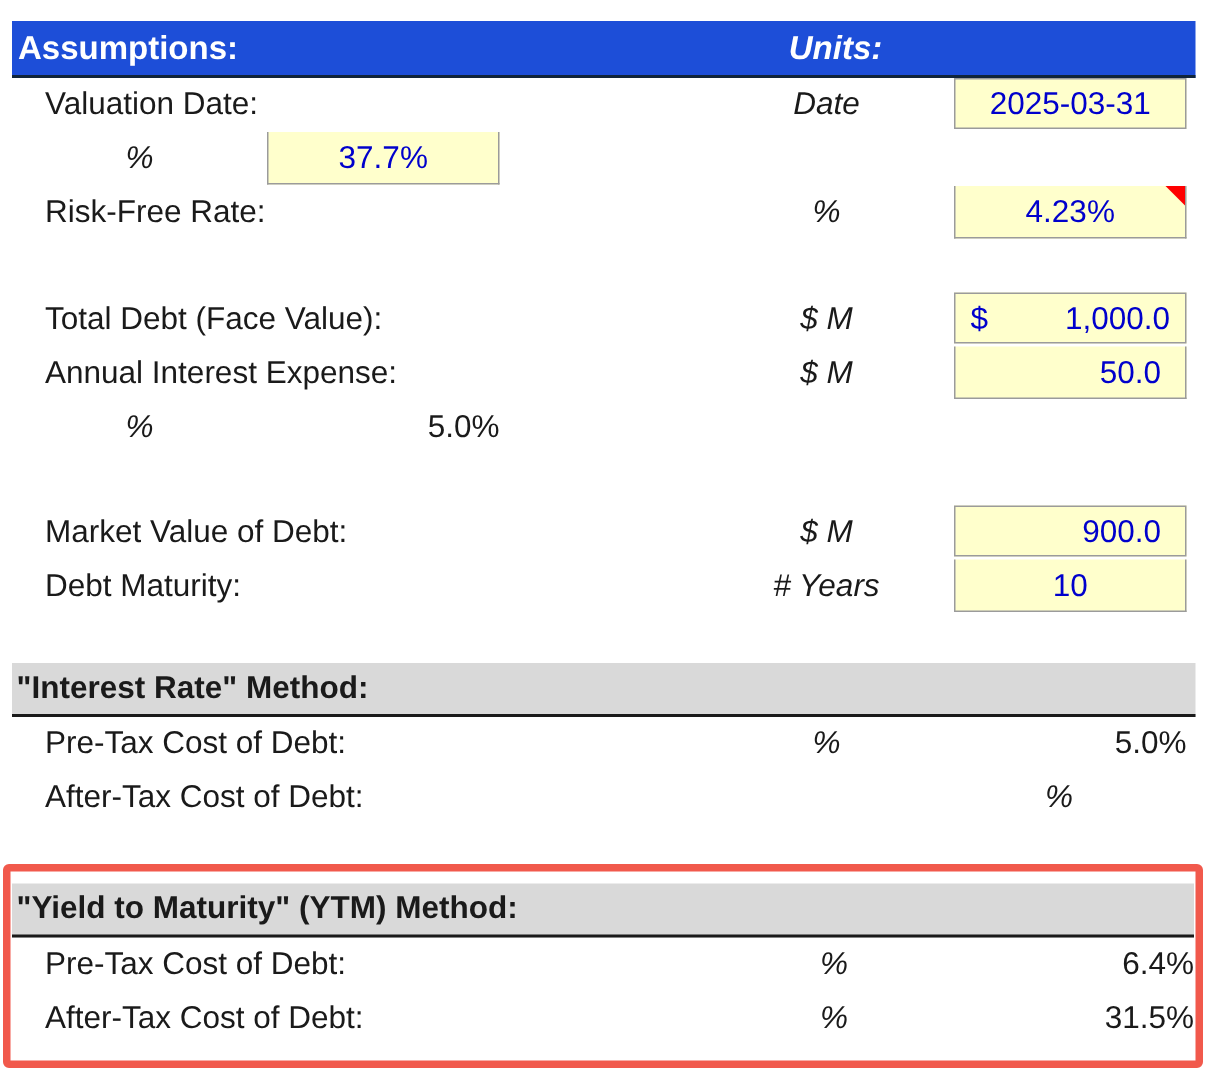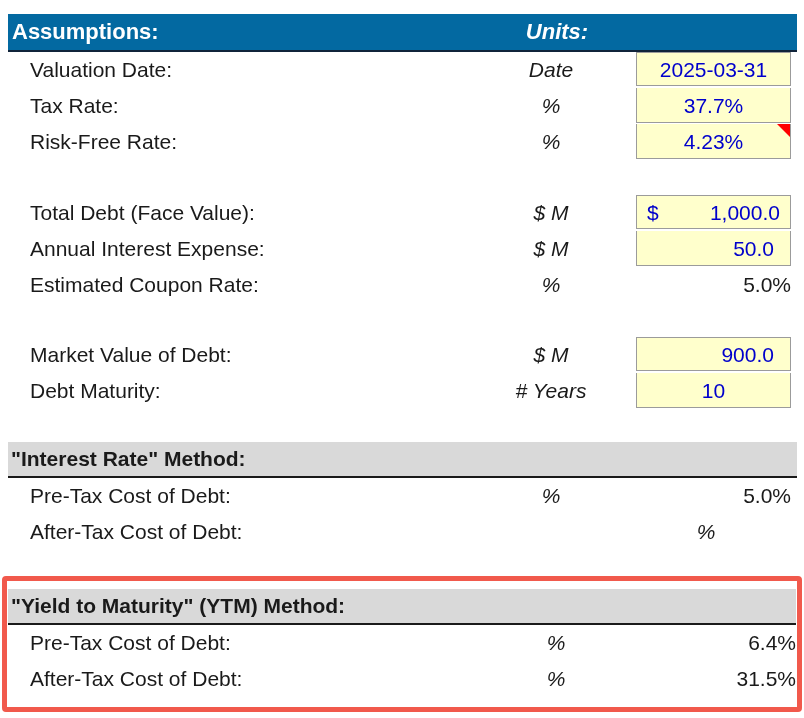--- a/index.html
+++ b/index.html
@@ -11,21 +11,21 @@
   }
   .sheet{
     position:relative;
     margin:14px 13px 0 8px;   
     width:783px;
   }
   
   .hdr{
     display:flex;align-items:center;
     height:36px;line-height:36px;
-    background:#0369a1;color:#ffffff;
+    background:#1d4ed8;color:#ffffff;
     border-bottom:2px solid #10243a;
     margin-right:-6px;
     font-weight:bold;font-size:22px;
   }
   .hdr .h-title{flex:1;padding-left:4px;}
   .hdr .h-units{width:170px;text-align:center;font-style:italic;}
   .hdr .h-val{width:155px;}
   
   .row{display:flex;height:36px;line-height:36px;font-size:21px;}
   .lbl{flex:1;padding-left:22px;white-space:nowrap;}
@@ -81,21 +81,20 @@
     <div class="h-val"></div>
   </div>
 
   <div class="group">
     <div class="row">
       <div class="lbl">Valuation Date:</div>
       <div class="unit">Date</div>
       <div class="val cell center">2025-03-31</div>
     </div>
     <div class="row">
-      <div class="lbl">Tax Rate:</div>
       <div class="unit">%</div>
       <div class="val cell center">37.7%</div>
     </div>
     <div class="row">
       <div class="lbl">Risk-Free Rate:</div>
       <div class="unit">%</div>
       <div class="val cell center">
         <span>4.23%</span>
         <span class="tri"></span>
       </div>
@@ -112,21 +111,20 @@
         <span>$</span>
         <span>1,000.0</span>
       </div>
     </div>
     <div class="row">
       <div class="lbl">Annual Interest Expense:</div>
       <div class="unit">$ M</div>
       <div class="val cell right">50.0</div>
     </div>
     <div class="row">
-      <div class="lbl">Estimated Coupon Rate:</div>
       <div class="unit">%</div>
       <div class="val plain">5.0%</div>
     </div>
   </div>
 
   <div class="sp34"></div>
 
   <div class="group">
     <div class="row">
       <div class="lbl">Market Value of Debt:</div>

